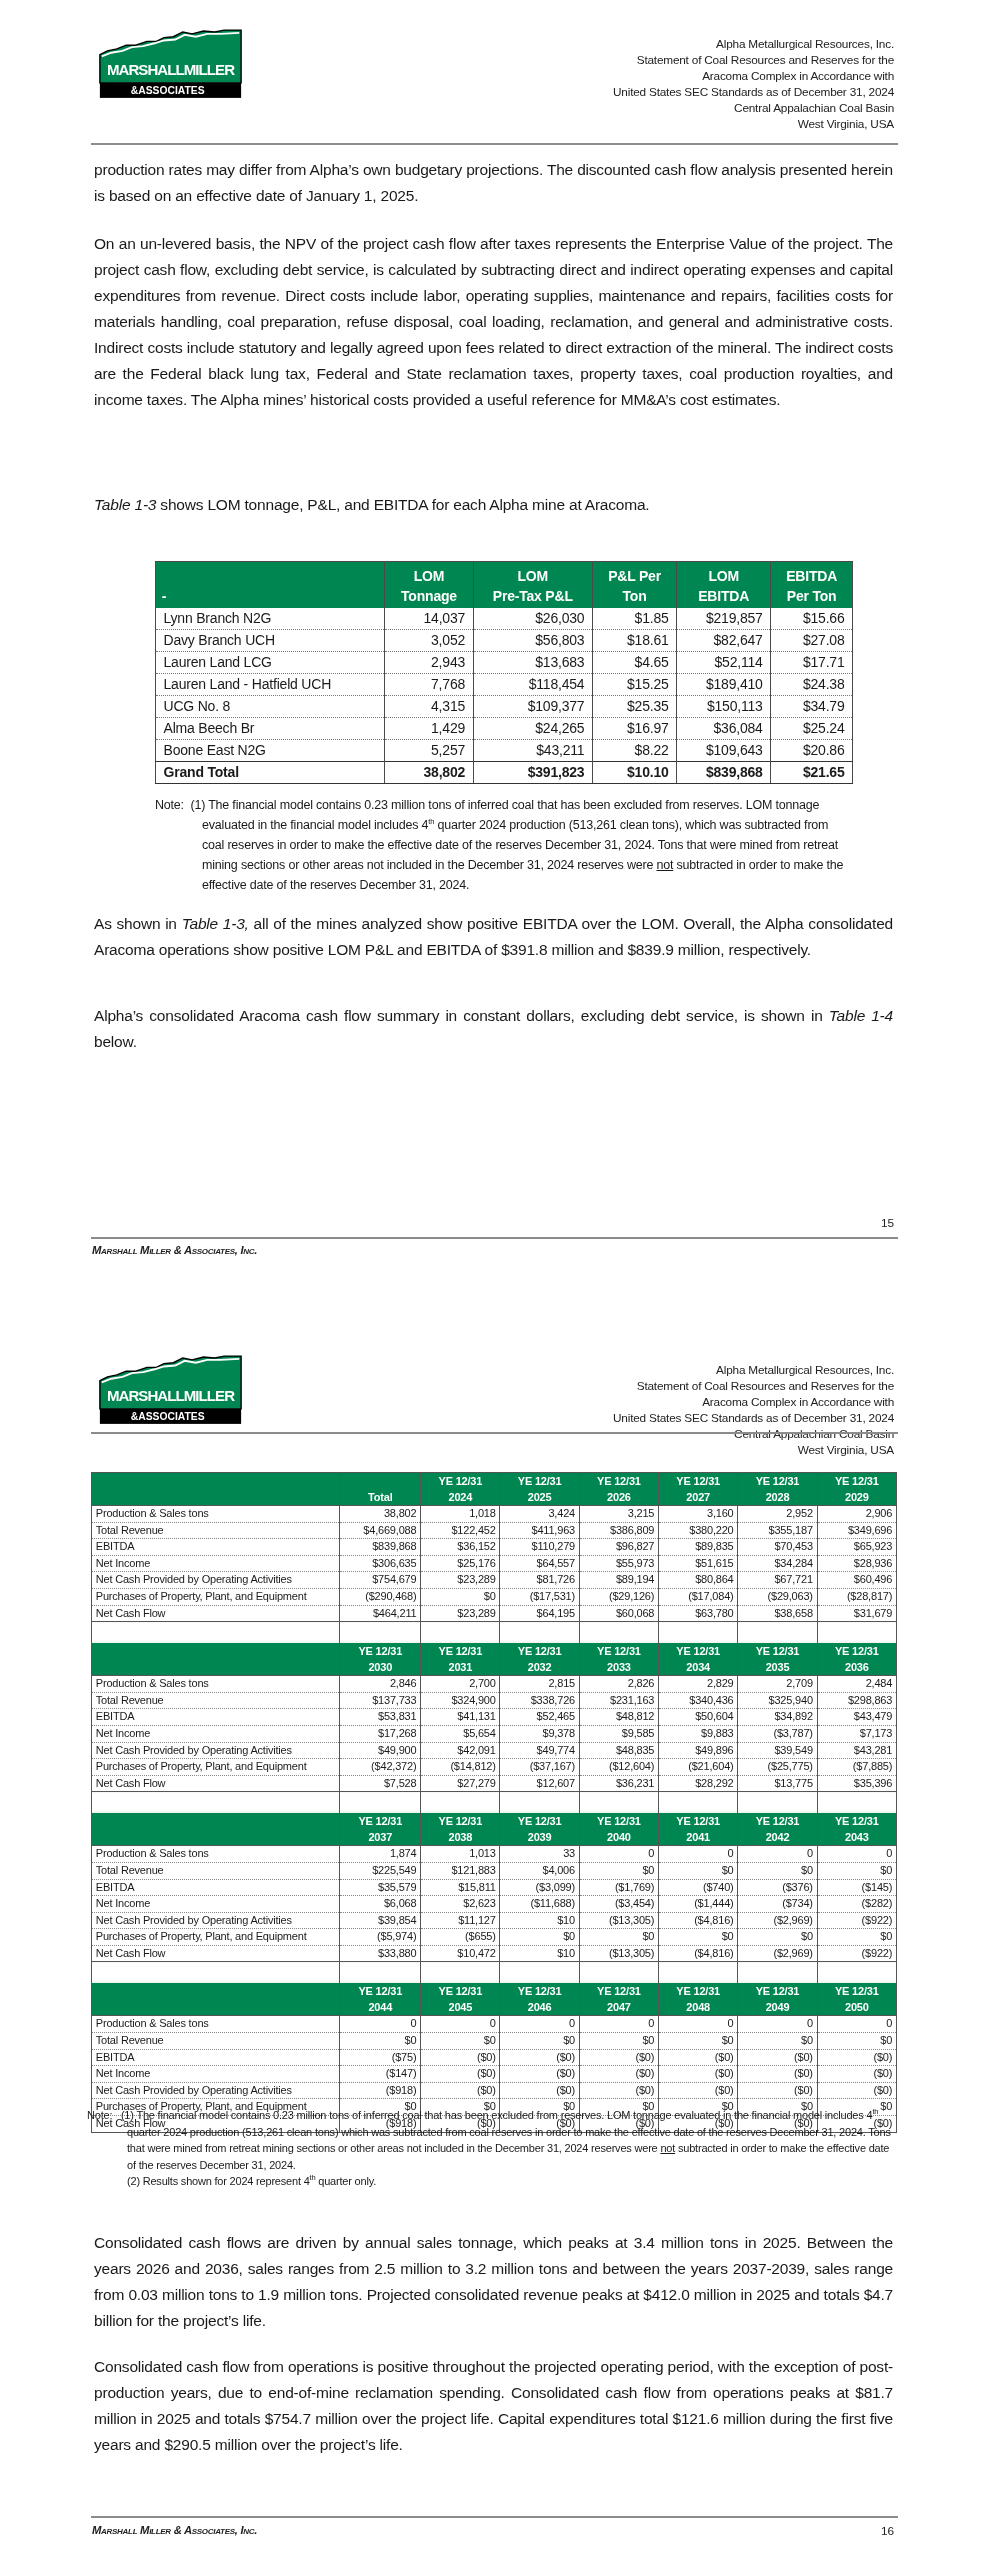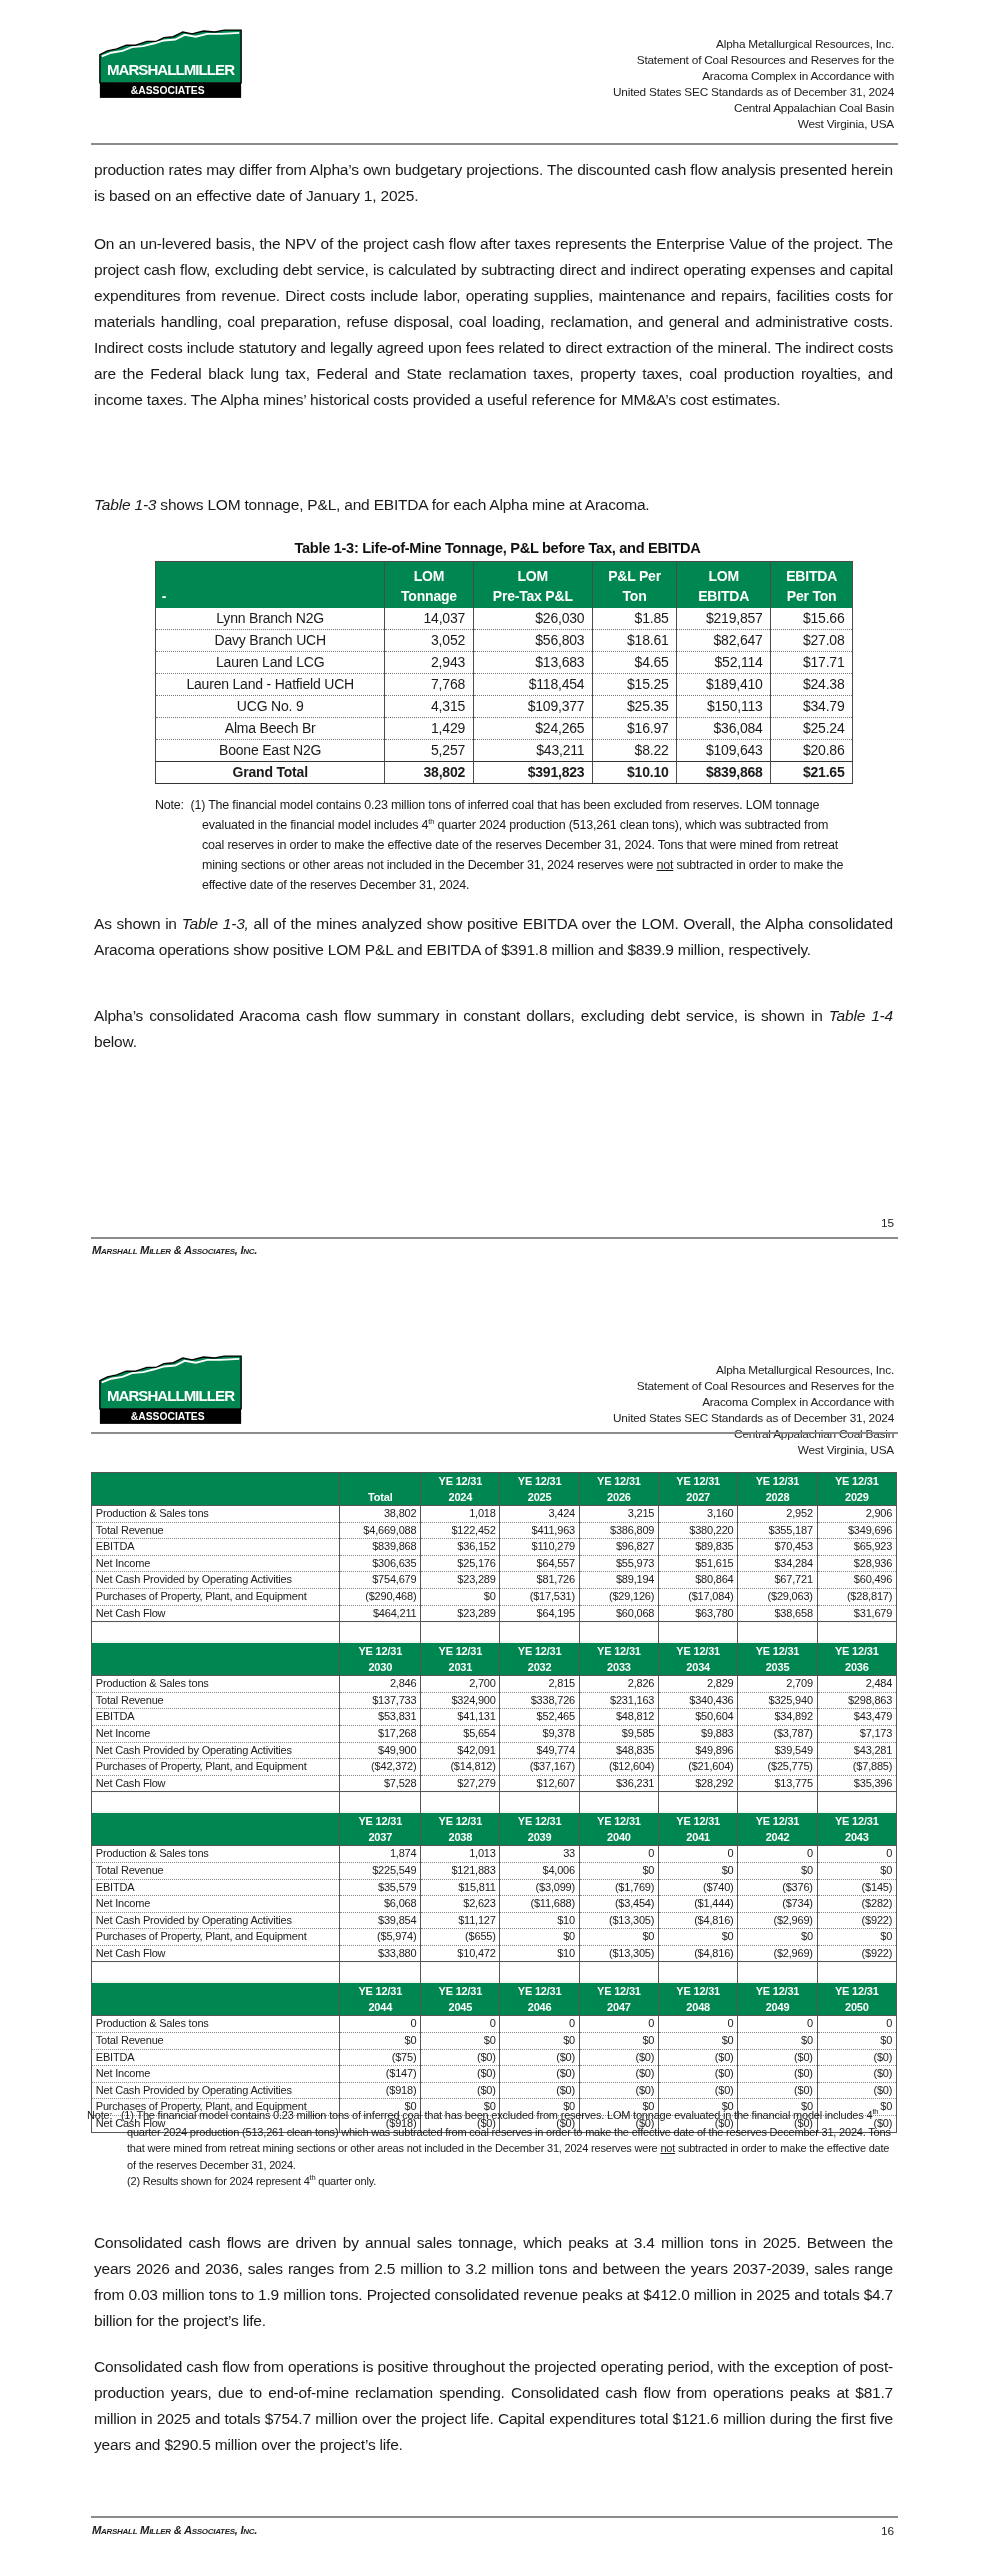--- a/index.html
+++ b/index.html
@@ -17,21 +17,21 @@
   em { font-style: italic; }
 
   .tbl-title { position: absolute; left: 0; width: 995px; text-align: center; font-weight: bold; font-size: 14.6px; color: #111; letter-spacing: -0.3px; }
 
   table { border-collapse: collapse; position: absolute; }
   
   #t13 { left: 155px; top: 561px; width: 698px; font-size: 14px; }
   #t13 th { background: #008751; color: #fff; font-weight: bold; text-align: center; padding: 1.9px 5.7px; line-height: 20px; vertical-align: bottom; border-left: 0.9px solid #4a4a4a; height: 42px; letter-spacing: -0.2px; }
   #t13 th:first-child { border-left: none; text-align: left; }
   #t13 td { padding: 0 7.5px; height: 21px; line-height: 21px; border-bottom: 0.9px dotted #777; border-left: 0.9px solid #4a4a4a; text-align: right; white-space: nowrap; letter-spacing: -0.2px; }
-  #t13 td:first-child { border-left: none; text-align: center; margin-left: 32px; }
+  #t13 td:first-child { border-left: none; text-align: left; margin-left: 32px; }
   #t13 tr.total td { font-weight: bold; border-top: 1.9px solid #333; border-bottom: 0.9px solid #333; }
   #t13 { border: 0.9px solid #4a4a4a; }
 
   .note { position: absolute; font-size: 12.5px; line-height: 20px; color: #1a1a1a; letter-spacing: -0.2px; }
   .note .hang { padding-left: 49px; text-indent: -49px; }
   sup { font-size: 7.5px; vertical-align: super; line-height: 0; }
   u { text-decoration: underline; }
 
   .footer-rule { position: absolute; left: 91px; width: 807px; height: 1.9px; background: #8c8c8c; }
   .footer-left { position: absolute; left: 92px; font-size: 11.3px; font-style: italic; font-weight: bold; color: #222; font-variant: small-caps; letter-spacing: -0.3px; }
@@ -71,21 +71,20 @@
   <div class="body-text" style="top:157px;">
     <p>production rates may differ from Alpha’s own budgetary projections.  The discounted cash flow analysis presented herein is based on an effective date of January 1, 2025.</p>
   </div>
   <div class="body-text" style="top:231px;">
     <p>On an un-levered basis, the NPV of the project cash flow after taxes represents the Enterprise Value of the project.  The project cash flow, excluding debt service, is calculated by subtracting direct and indirect operating expenses and capital expenditures from revenue.   Direct costs include labor, operating supplies, maintenance and repairs, facilities costs for materials handling, coal preparation, refuse disposal, coal loading, reclamation, and general and administrative costs.  Indirect costs include statutory and legally agreed upon fees related to direct extraction of the mineral.  The indirect costs are the Federal black lung tax, Federal and State reclamation taxes, property taxes, coal production royalties, and income taxes.  The Alpha mines’ historical costs provided a useful reference for MM&amp;A’s cost estimates.</p>
   </div>
   <div class="body-text" style="top:492px;">
     <p><em>Table 1-3</em><span> shows LOM tonnage, P&amp;L, and EBITDA for each Alpha mine at Aracoma.</span></p>
   </div>
 
-  <div class="tbl-title" style="top:540px;">Table 1-3:  Life-of-Mine Tonnage, P&amp;L before Tax, and EBITDA</div>
 
   <table id="t13">
     <thead>
       <tr>
         <th style="width:217px;">-</th>
         <th><span>LOM</span><br><span>Tonnage</span></th>
         <th><span>LOM</span><br><span>Pre-Tax P&amp;L</span></th>
         <th><span>P&amp;L Per</span><br><span>Ton</span></th>
         <th><span>LOM</span><br><span>EBITDA</span></th>
         <th><span>EBITDA</span><br><span>Per Ton</span></th>
@@ -118,21 +117,21 @@
         </tr>
         <tr>
           <td>Lauren Land - Hatfield UCH</td>
           <td>7,768</td>
           <td>$118,454</td>
           <td>$15.25</td>
           <td>$189,410</td>
           <td>$24.38</td>
         </tr>
         <tr>
-          <td>UCG No. 9</td>
+          <td>UCG No. 8</td>
           <td>4,315</td>
           <td>$109,377</td>
           <td>$25.35</td>
           <td>$150,113</td>
           <td>$34.79</td>
         </tr>
         <tr>
           <td>Alma Beech Br</td>
           <td>1,429</td>
           <td>$24,265</td>

